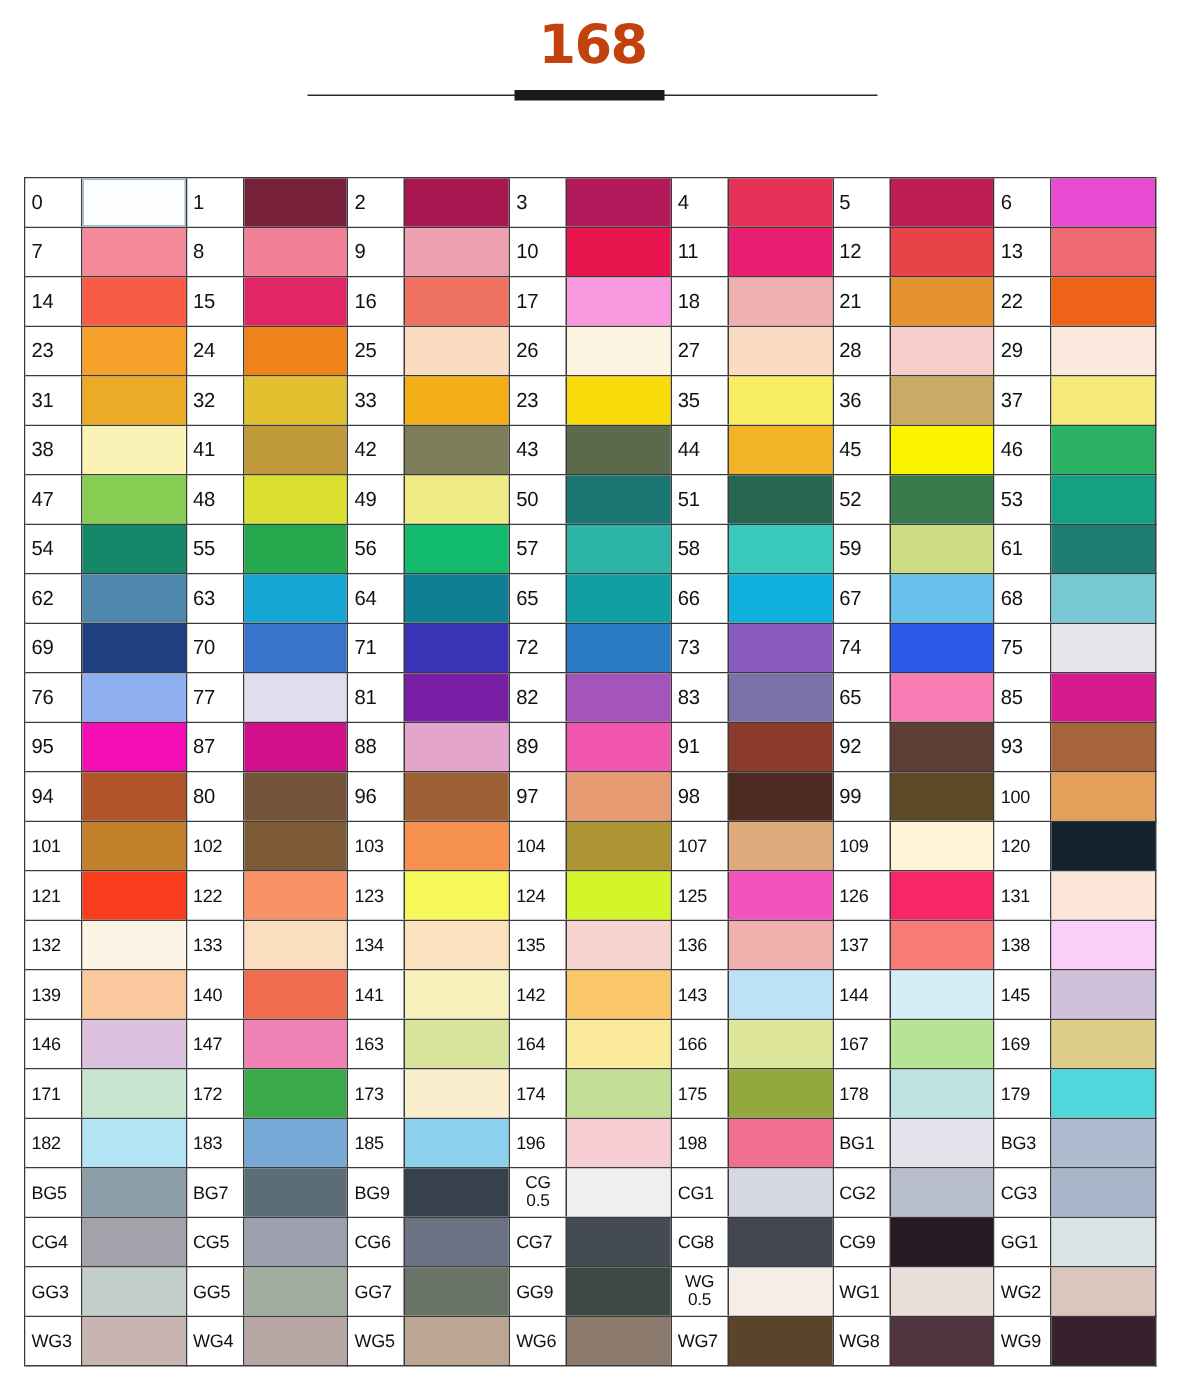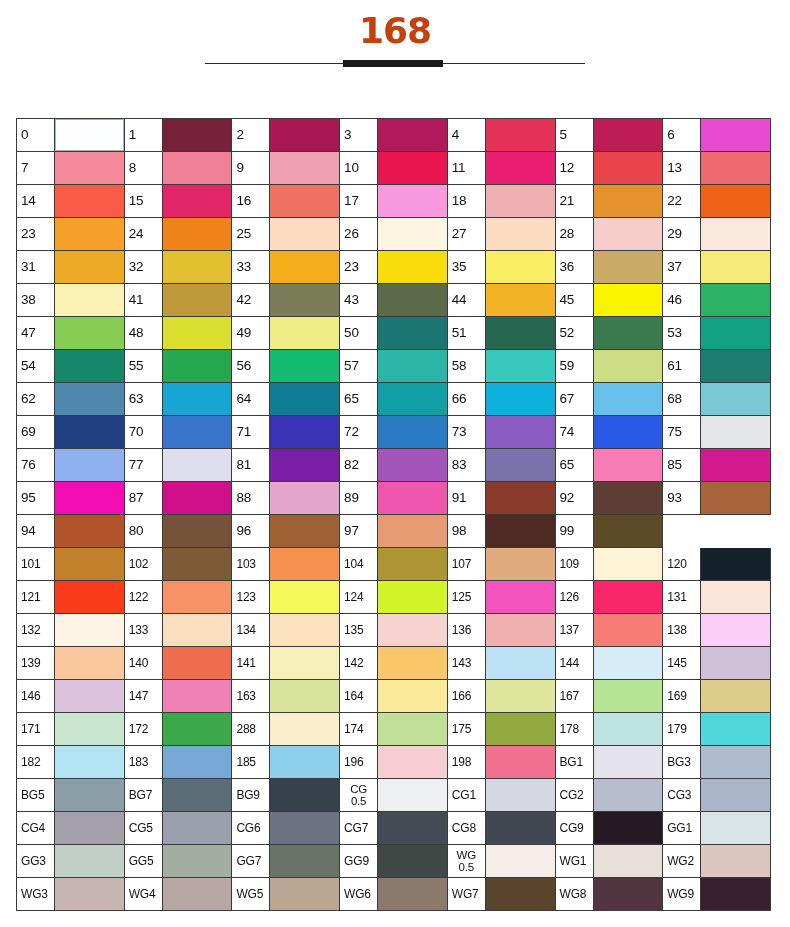--- a/index.html
+++ b/index.html
@@ -509,20 +509,24 @@
         <div class="swatch" style="background: rgb(230, 155, 114);"></div>
       </div>
       <div class="cell">
         <div class="cell-label">98</div>
         <div class="swatch" style="background: rgb(77, 43, 34);"></div>
       </div>
       <div class="cell">
         <div class="cell-label">99</div>
         <div class="swatch" style="background: rgb(92, 74, 38);"></div>
       </div>
+      <div class="cell">
+        <div class="cell-label small">100</div>
+        <div class="swatch" style="background: rgb(228, 160, 90);"></div>
+      </div>
     </div>
     <div class="row">
       <div class="cell">
         <div class="cell-label small">101</div>
         <div class="swatch" style="background: rgb(194, 128, 42);"></div>
       </div>
       <div class="cell">
         <div class="cell-label small">102</div>
         <div class="swatch" style="background: rgb(126, 91, 55);"></div>
       </div>
@@ -670,21 +674,21 @@
     <div class="row">
       <div class="cell">
         <div class="cell-label small">171</div>
         <div class="swatch" style="background: rgb(200, 229, 207);"></div>
       </div>
       <div class="cell">
         <div class="cell-label small">172</div>
         <div class="swatch" style="background: rgb(59, 168, 74);"></div>
       </div>
       <div class="cell">
-        <div class="cell-label small">288</div>
+        <div class="cell-label small">173</div>
         <div class="swatch" style="background: rgb(250, 238, 205);"></div>
       </div>
       <div class="cell">
         <div class="cell-label small">174</div>
         <div class="swatch" style="background: rgb(193, 224, 149);"></div>
       </div>
       <div class="cell">
         <div class="cell-label small">175</div>
         <div class="swatch" style="background: rgb(147, 168, 62);"></div>
       </div>

